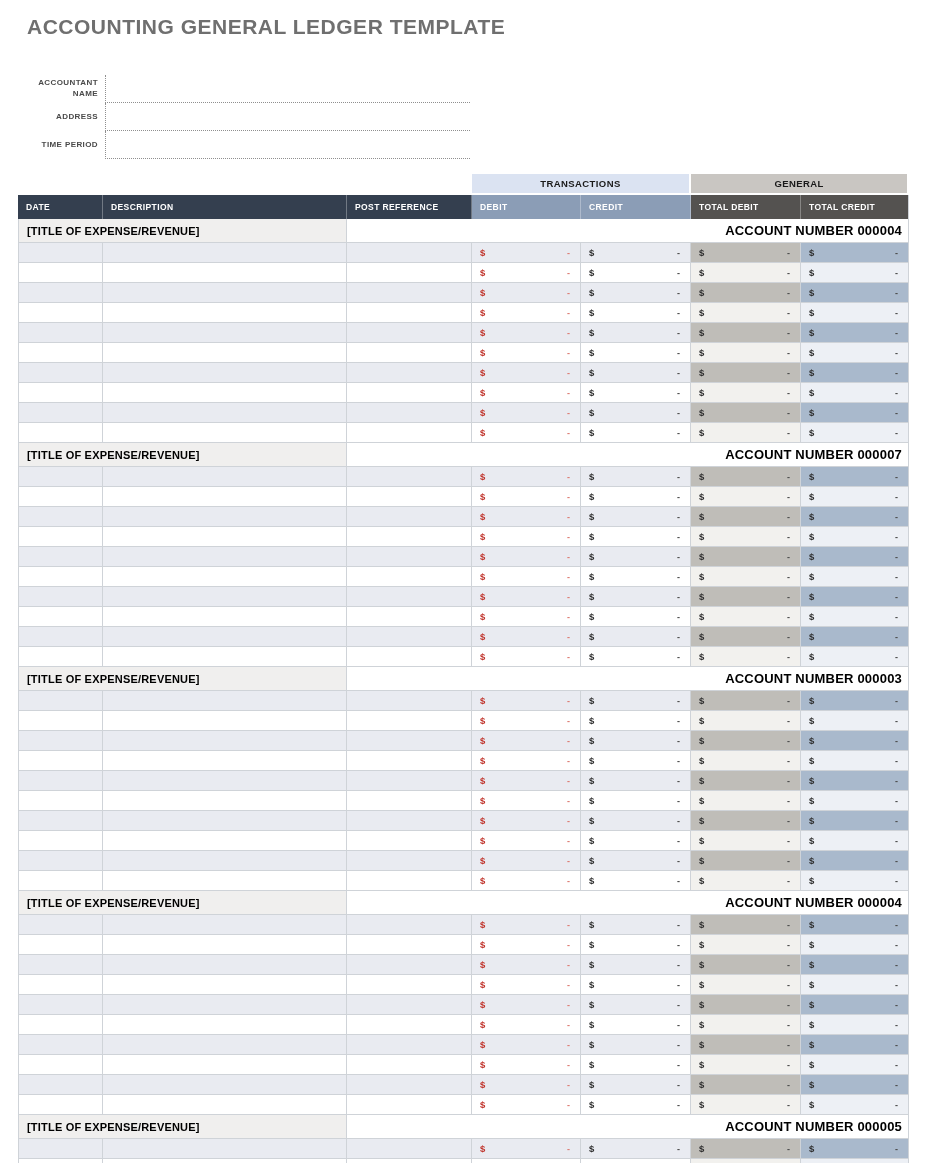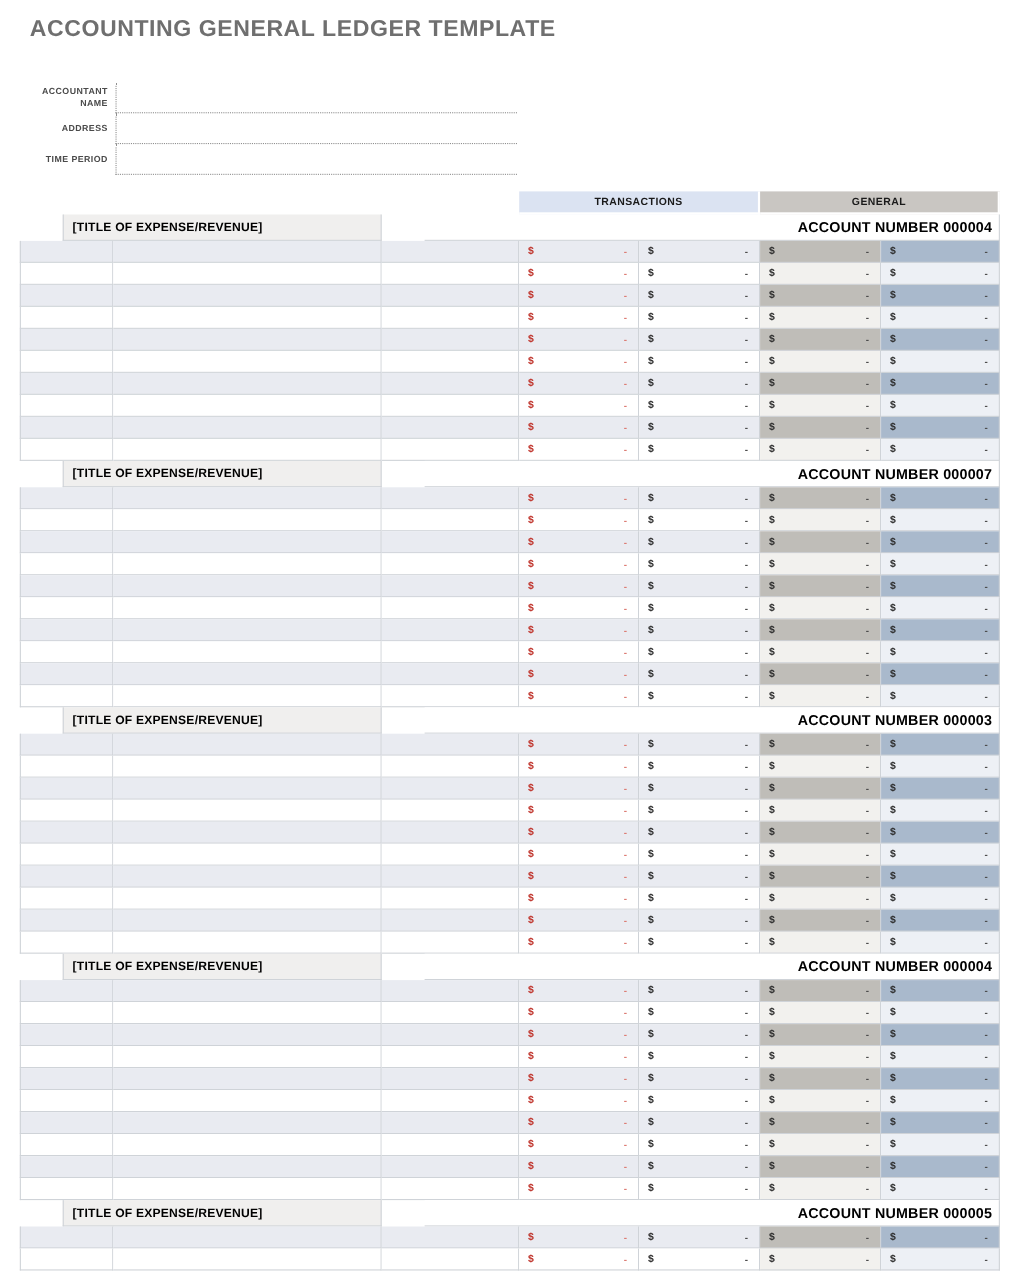--- a/index.html
+++ b/index.html
@@ -60,21 +60,20 @@
   }
   .head-row .cell:last-child { border-right:1px solid var(--grid-line,#cfd3d8); }
   .h-dark { background:var(--header-dark,#343f4f); }
   .h-blue { background:var(--header-blue,#8b9db6); }
   .h-char { background:var(--header-charcoal,#545250); }
 
   
   .section-row .cell {
     border-right:1px solid var(--grid-line,#cfd3d8);
     border-bottom:1px solid var(--grid-line,#cfd3d8);
-    margin-left:39px;
   }
   .section-row .cell:first-child { border-left:1px solid var(--grid-line,#cfd3d8); }
   .section-title {
     background:var(--section-header-bg,#f0efee);
     padding-left:8px;
     font-size:11px; font-weight:700; color:#000; letter-spacing:0.2px;
   }
   .section-account {
     background:#fff; justify-content:flex-end; padding-right:6px;
     font-size:13px; font-weight:700; color:#000; letter-spacing:0.2px;
@@ -123,20 +122,29 @@
   </div>
 
   <div class="ledger">
 
     <div class="row band-row">
       <div class="cell"></div>
       <div class="cell band band-transactions">TRANSACTIONS</div>
       <div class="cell band band-balances">GENERAL</div>
     </div>
 
+    <div class="row head-row">
+      <div class="cell h-dark">DATE</div>
+      <div class="cell h-dark">DESCRIPTION</div>
+      <div class="cell h-dark">POST REFERENCE</div>
+      <div class="cell h-blue">DEBIT</div>
+      <div class="cell h-blue">CREDIT</div>
+      <div class="cell h-char">TOTAL DEBIT</div>
+      <div class="cell h-char">TOTAL CREDIT</div>
+    </div>
 
     <div>
         <div class="row section-row">
           <div class="cell section-title">[TITLE OF EXPENSE/REVENUE]</div>
           <div class="cell section-account">ACCOUNT NUMBER 000004</div>
         </div>
         <div class="row data-row shaded">
           <div class="cell c-date"></div>
           <div class="cell c-desc"></div>
           <div class="cell c-post"></div>

